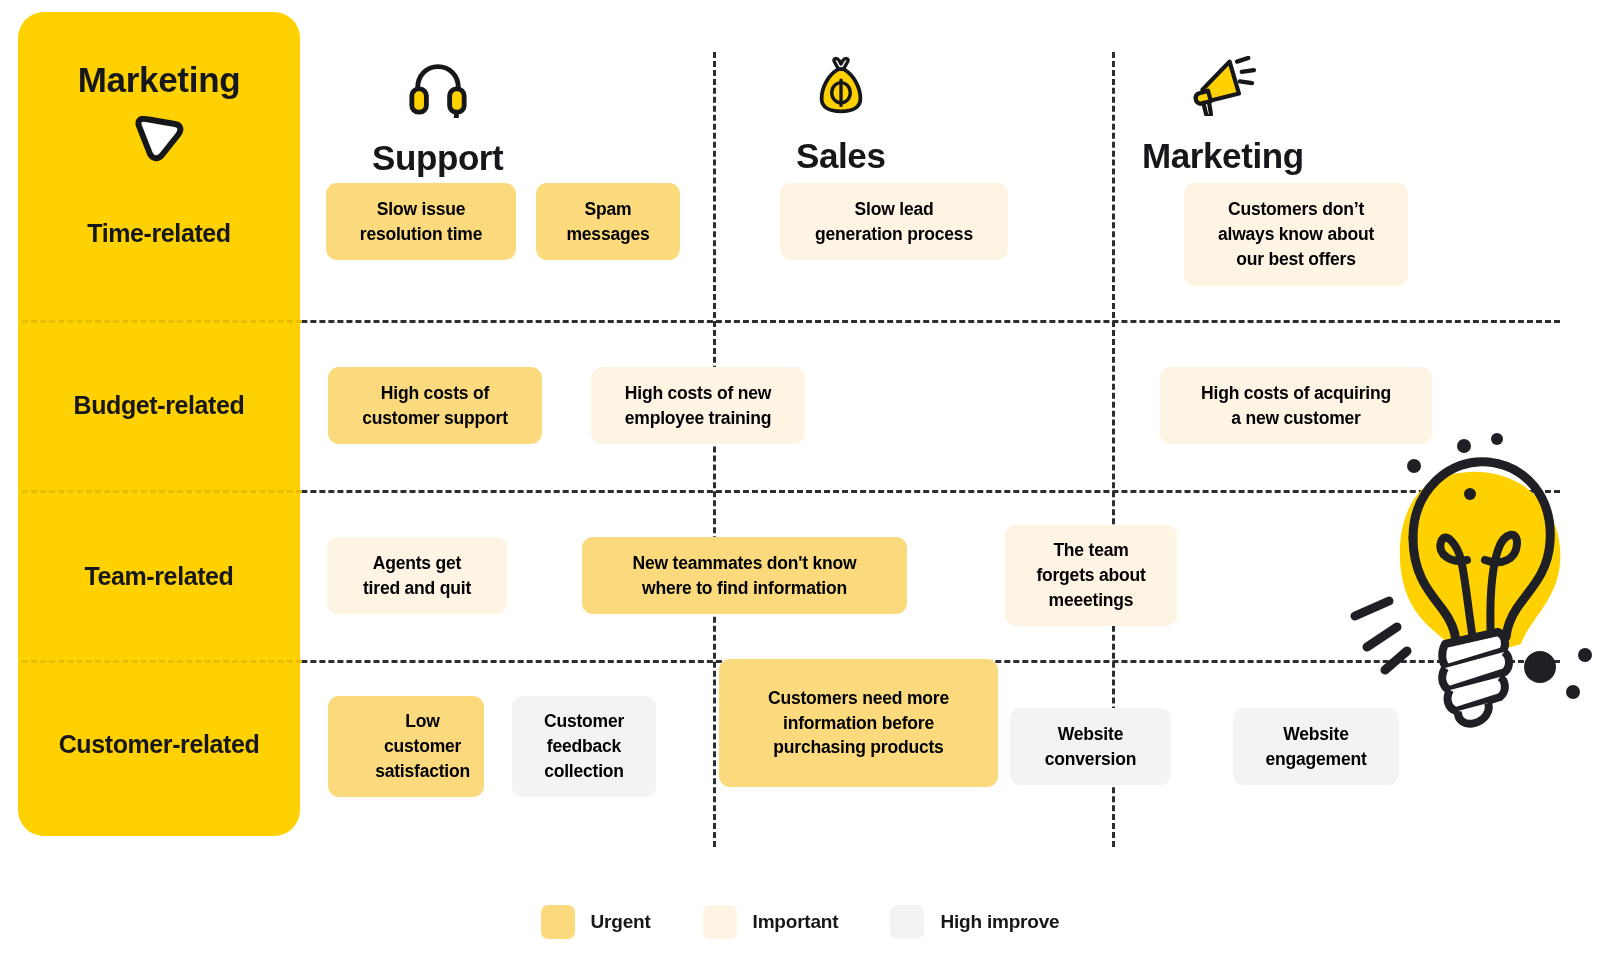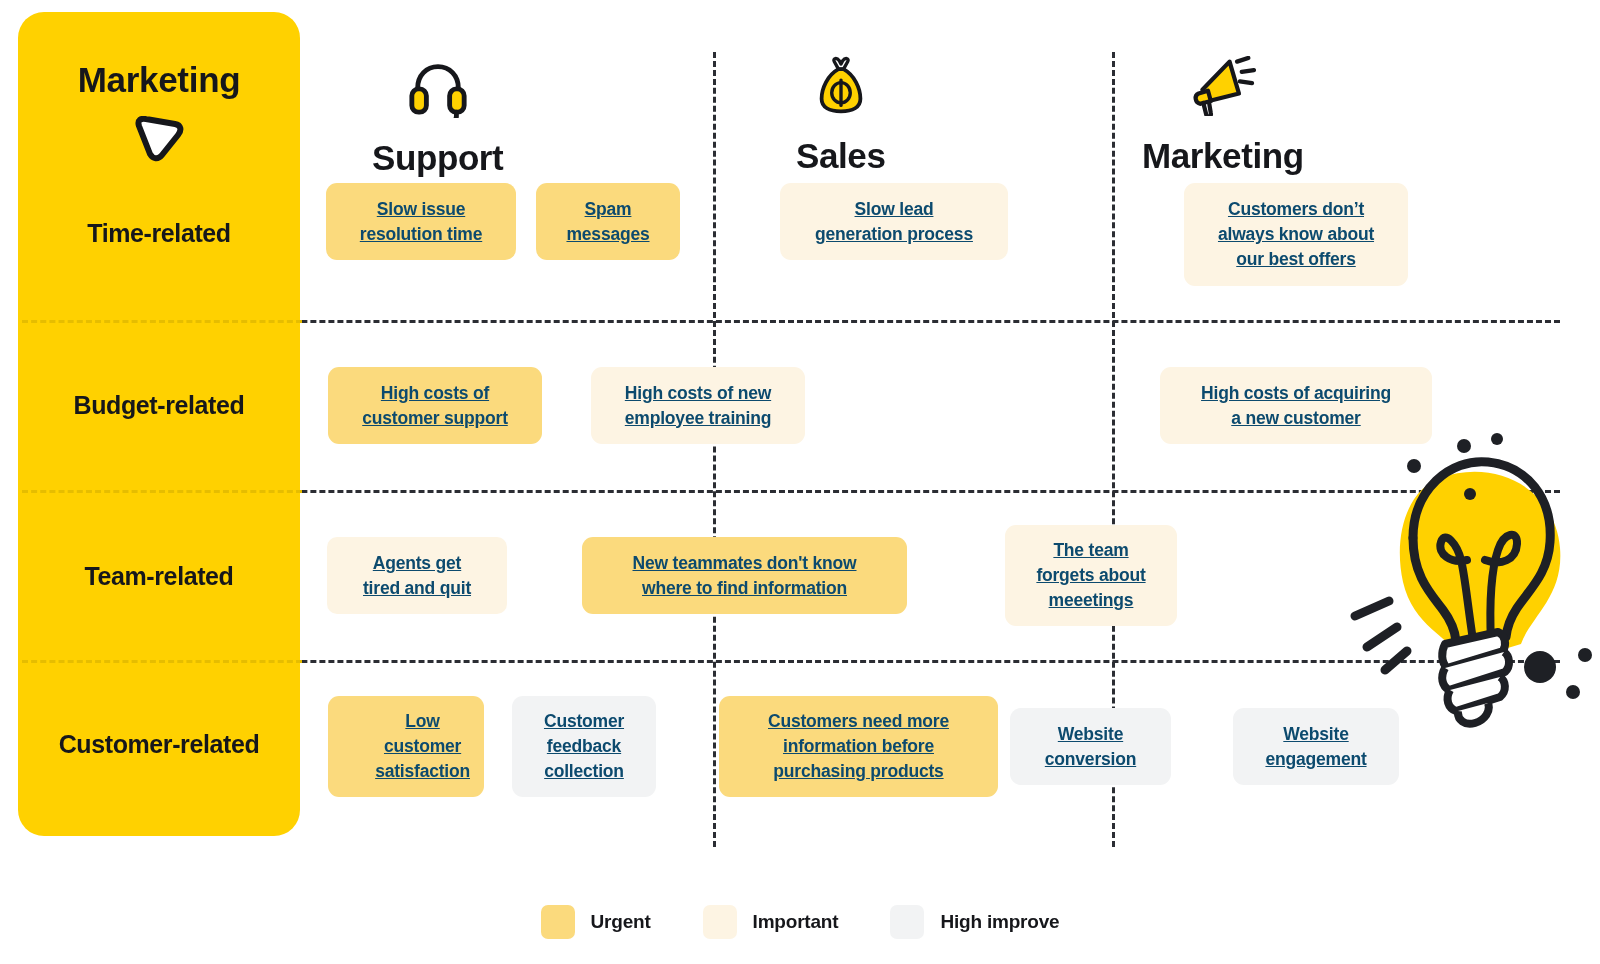--- a/index.html
+++ b/index.html
@@ -113,25 +113,24 @@
   .card {
     position: absolute;
     border-radius: 11px;
     display: flex;
     align-items: center;
     justify-content: center;
     text-align: center;
     font-size: 17.5px;
     font-weight: bold;
     line-height: 1.42;
-    color: #0c4a6e;
+    color: #000000;
     letter-spacing: -0.2px;
     padding: 19px 14px;
     z-index: 2;
-    text-decoration: underline;
   }
   .card.urgent    { background: #FBDA7D; }
   .card.important { background: #FDF4E3; }
   .card.improve   { background: #F2F3F4; }
 
   
   .bulb {
     position: absolute;
     left: 1345px; top: 418px;
     width: 255px; height: 310px;
@@ -271,21 +270,21 @@
       <div class="card urgent" style="left: 328px; top: 696px; width: 156px; height: 101px; justify-content: flex-end;">
         <span style="white-space: pre-line;">Low
 customer
 satisfaction</span>
       </div>
       <div class="card improve" style="left: 512px; top: 696px; width: 144px; height: 101px;">
         <span style="white-space: pre-line;">Customer
 feedback
 collection</span>
       </div>
-      <div class="card urgent" style="left: 719px; top: 696px; width: 279px; height: 101px;">
+      <div class="card urgent" style="left: 719px; top: 659px; width: 279px; height: 128px;">
         <span style="white-space: pre-line;">Customers need more
 information before
 purchasing products</span>
       </div>
       <div class="card improve" style="left: 1010px; top: 708px; width: 161px; height: 77px;">
         <span style="white-space: pre-line;">Website
 conversion</span>
       </div>
       <div class="card improve" style="left: 1233px; top: 708px; width: 166px; height: 77px;">
         <span style="white-space: pre-line;">Website

